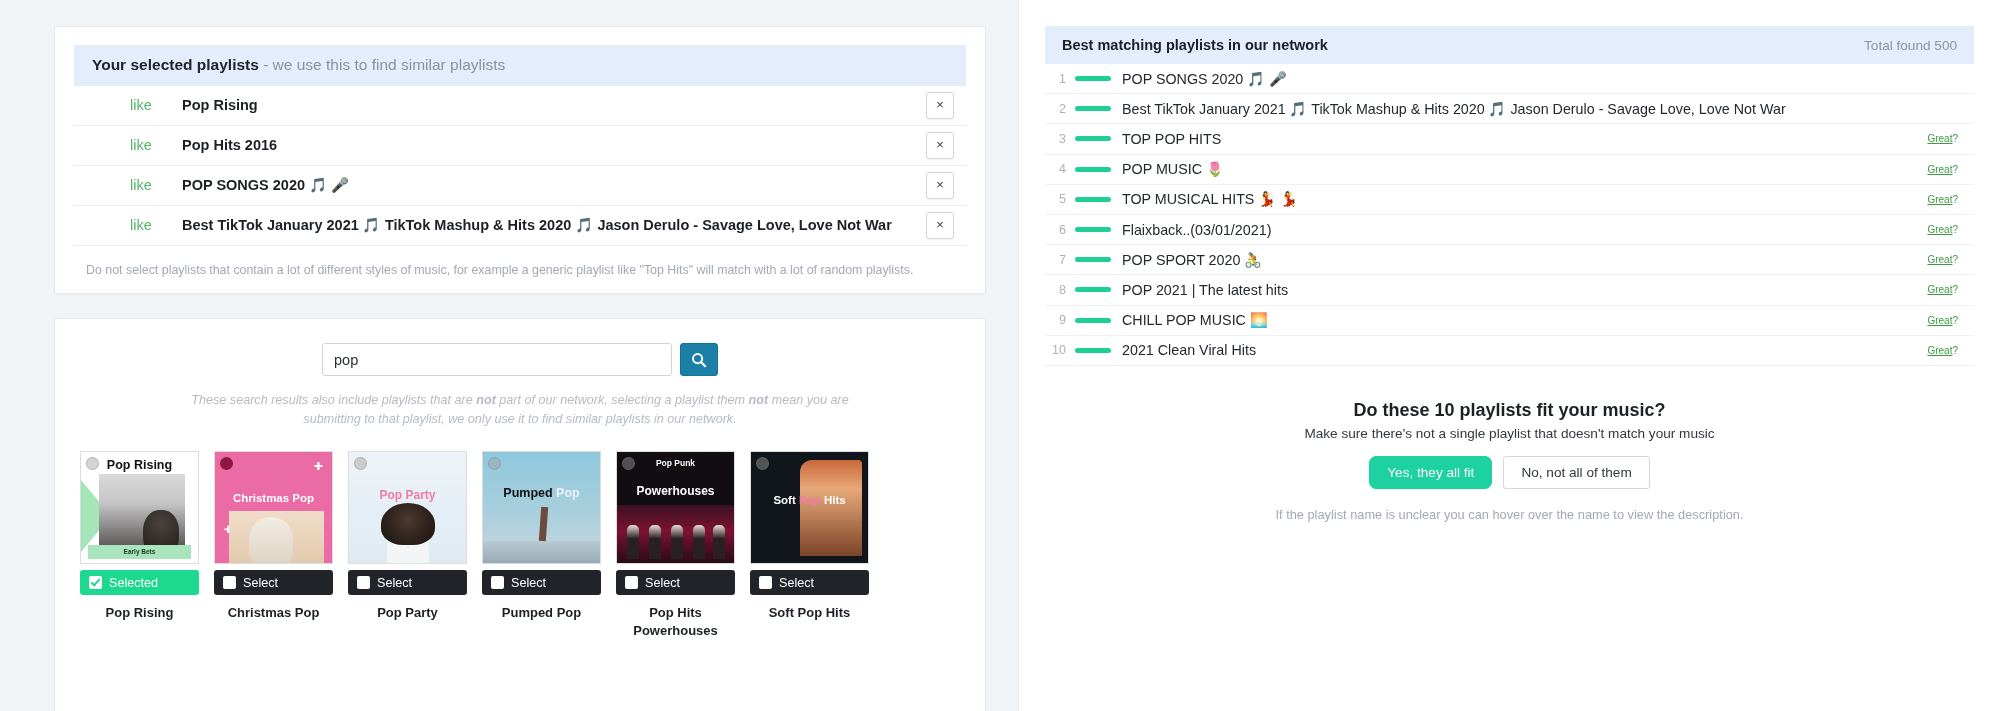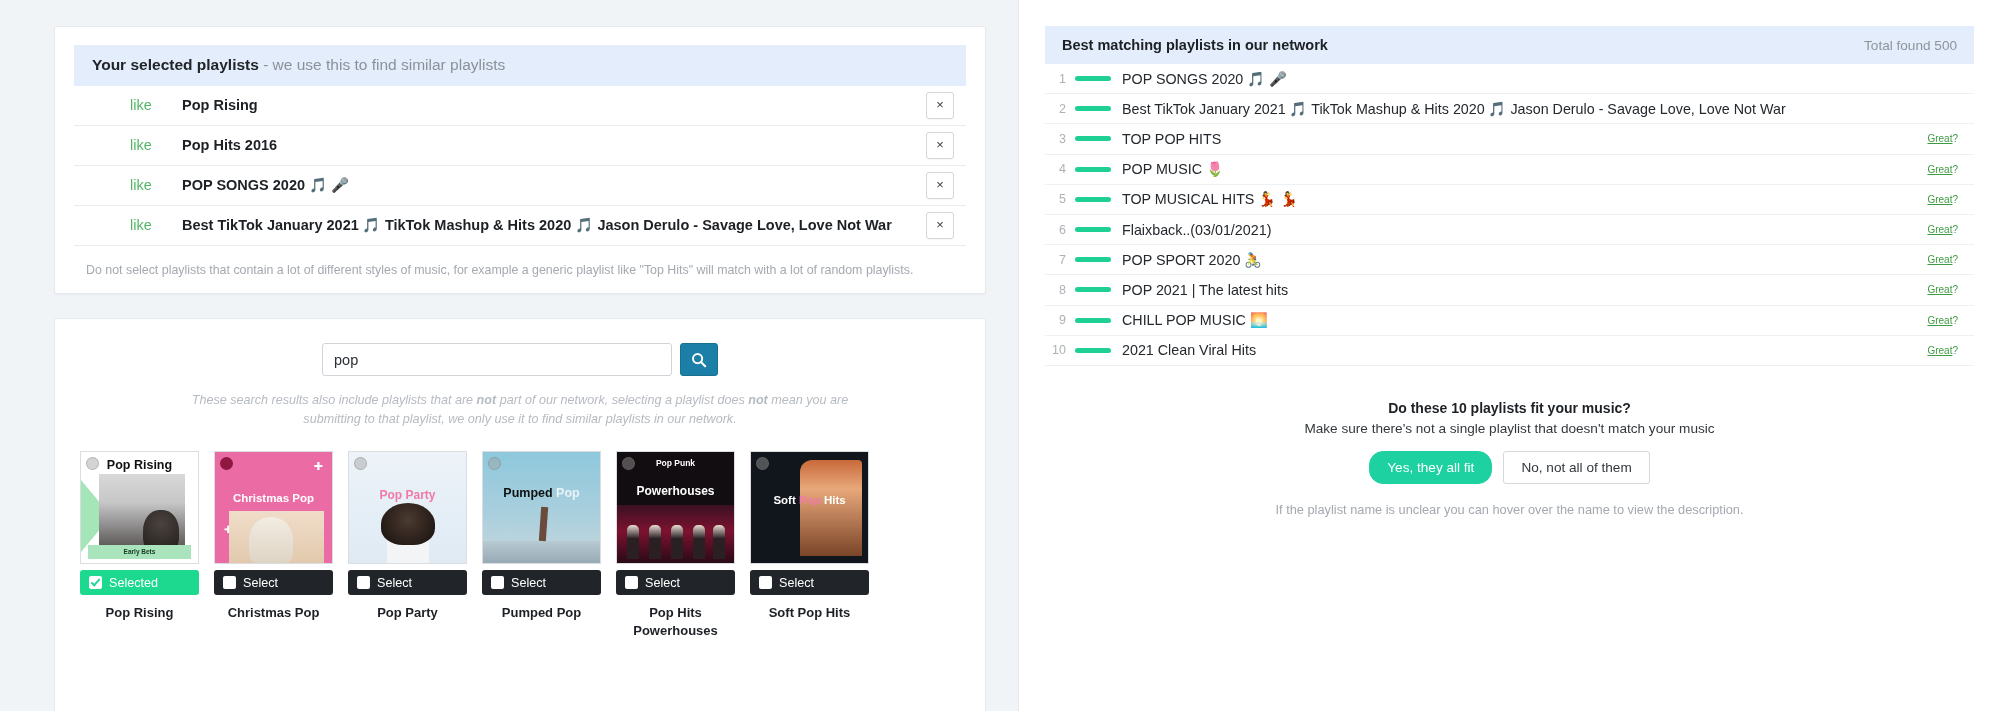--- a/index.html
+++ b/index.html
@@ -385,33 +385,33 @@
     cursor: pointer;
   }
   .m-great u { text-decoration: underline; }
   .m-great .qm { text-decoration: none; }
 
   .step {
     text-align: center;
     margin-top: 34px;
   }
   .step-label { color:#8d949c; font-size: 13px; }
-  .step-q { font-weight: bold; font-size: 14px; color:#1d2125; margin-top: 6px; }
+  .step-q { font-weight: bold; font-size: 18px; color:#1d2125; margin-top: 6px; }
   .step-sub { font-size: 13.6px; color:#33383d; margin-top: 5px; }
   .step-btns {
     display: flex;
     justify-content: center;
     gap: 11px;
     margin-top: 15px;
   }
   .btn-yes {
     background: #1dd1a1;
     color: #fff;
     border: 1px solid #1dd1a1;
-    border-radius: 14px;
+    border-radius: 7px;
     font-size: 13.6px;
     padding: 8px 17px;
     cursor: pointer;
     font-family: "Liberation Sans", sans-serif;
   }
   .btn-no {
     background: #fff;
     color: #33383d;
     border: 1px solid #d4d7db;
     border-radius: 3px;
@@ -467,21 +467,21 @@
       <div class="search-row">
         <input class="search-input" type="text" value="pop" style="">
         <button class="search-btn">
           <svg width="16" height="16" viewBox="0 0 16 16">
             <circle cx="6.6" cy="6.6" r="4.6" fill="none" stroke="#ffffff" stroke-width="1.9"></circle>
             <line x1="10.2" y1="10.2" x2="14.2" y2="14.2" stroke="#ffffff" stroke-width="2.1" stroke-linecap="round"></line>
           </svg>
         </button>
       </div>
 
-      <div class="search-note"><span>These search results also include playlists that are </span><b>not</b><span> part of our network, selecting a playlist does </span><b>not</b><span> mean you are submitting to that playlist, we only use it to find similar playlists in our network.</span></div>
+      <div class="search-note"><span>These search results also include playlists that are </span><b>not</b><span> part of our network, selecting a playlist them </span><b>not</b><span> mean you are submitting to that playlist, we only use it to find similar playlists in our network.</span></div>
 
       <div class="tiles">
 
         <div class="tile">
           <div class="thumb t1">
             <span class="corner-dot"></span>
             <span class="tri"></span>
             <span class="photo">
                 <span class="head"></span>
               </span>

